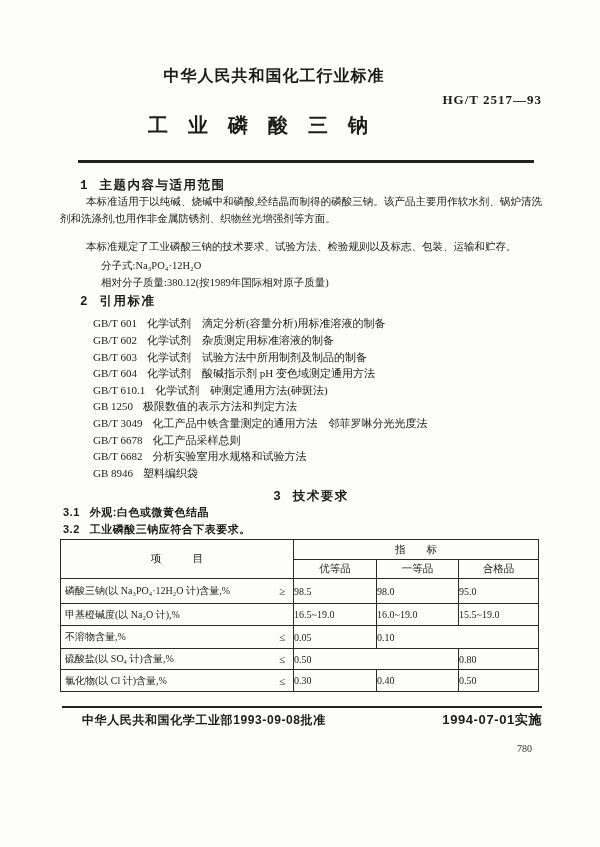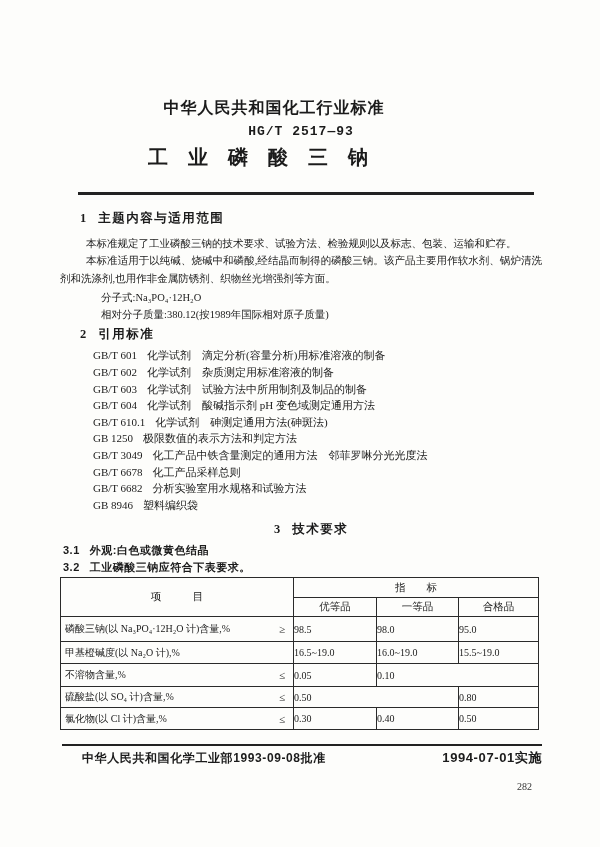--- a/index.html
+++ b/index.html
@@ -5,42 +5,42 @@
   html,body{margin:0;padding:0;background:#e8e8e8;}
   .page{
     width:600px;height:847px;background:#fdfdfb;position:relative;
     margin:0 auto;overflow:hidden;color:#1b1b1b;
     font-family:"Liberation Serif","DejaVu Serif",serif;
   }
   .content{padding:0 58px 0 60px;}
 
   
   .org-line{
-    padding-top:98px;text-align:center;position:relative;left:-27px;
+    padding-top:66px;text-align:center;position:relative;left:-27px;
     font-family:"Liberation Sans","DejaVu Sans",sans-serif;
     font-weight:bold;font-size:16px;line-height:20px;letter-spacing:1px;
   }
   .code-line{
-    text-align:center;margin-top:7px;
-    font-family:Liberation Mono, monospace;
+    text-align:right;margin-top:7px;
+    font-family:Liberation Serif, serif;
     font-weight:bold;font-size:13px;line-height:14px;letter-spacing:1px;
   }
   .doc-title{
     margin-top:7px;text-align:center;position:relative;left:-33px;
     font-family:Liberation Sans, sans-serif;
     font-weight:bold;font-size:20px;line-height:22px;letter-spacing:20px;
   }
   .title-rule{
     margin:24px 8px 0 18px;height:2.5px;background:#222;border:none;
   }
 
   
   .sec-heading{
     margin:0 0 0 20px;
-    font-family:Liberation Serif, serif;
+    font-family:Liberation Mono, monospace;
     font-weight:bold;font-size:12.5px;line-height:14px;letter-spacing:1.5px;
   }
   .sec-heading .sec-num{margin-right:12px;letter-spacing:0;}
   .h-scope{margin-top:16px;}
   .h-refs{margin-top:4px;}
   .h-tech{margin-top:9px;text-align:center;}
 
   
   .para{
     margin:0;font-size:10.5px;line-height:17.6px;
@@ -56,21 +56,21 @@
   .std-list{list-style:none;margin:6px 0 0 33px;padding:0;}
   .std-list li{font-size:11px;line-height:16.6px;white-space:nowrap;}
   .std-list .std-code{margin-right:10px;}
 
   
   .clause{
     margin:0 0 0 3px;
     font-family:"Liberation Sans","DejaVu Sans",sans-serif;
     font-weight:bold;font-size:11px;line-height:16.5px;letter-spacing:0.5px;
   }
-  .clause-first{margin-top:6px;}
+  .clause-first{}
   .clause .cl-num{margin-right:10px;}
 
   
   table.spec{
     margin-top:2px;border-collapse:collapse;table-layout:fixed;
     width:478px;font-size:10px;
   }
   table.spec col.c-item{width:233px;}
   table.spec col.c-g1{width:83px;}
   table.spec col.c-g2{width:82px;}
@@ -115,22 +115,22 @@
 
 <div class="page">
   <div class="content">
 
     <div class="org-line">中华人民共和国化工行业标准</div>
     <div class="code-line">HG/T 2517—93</div>
     <div class="doc-title">工业磷酸三钠</div>
     <div class="title-rule"></div>
 
     <h2 class="sec-heading h-scope"><span class="sec-num">1</span><span>主题内容与适用范围</span></h2>
+    <p class="para">本标准适用于以纯碱、烧碱中和磷酸,经结晶而制得的磷酸三钠。该产品主要用作软水剂、锅炉清洗剂和洗涤剂,也用作非金属防锈剂、织物丝光增强剂等方面。</p>
     <p class="para para-first">本标准规定了工业磷酸三钠的技术要求、试验方法、检验规则以及标志、包装、运输和贮存。</p>
-    <p class="para">本标准适用于以纯碱、烧碱中和磷酸,经结晶而制得的磷酸三钠。该产品主要用作软水剂、锅炉清洗剂和洗涤剂,也用作非金属防锈剂、织物丝光增强剂等方面。</p>
     <p class="formula-line formula-first">分子式:Na₃PO₄·12H₂O</p>
     <p class="formula-line">相对分子质量:380.12(按1989年国际相对原子质量)</p>
 
     <h2 class="sec-heading h-refs"><span class="sec-num">2</span><span>引用标准</span></h2>
     <ul class="std-list">
       <li><span class="std-code">GB/T 601</span><span>化学试剂　滴定分析(容量分析)用标准溶液的制备</span></li>
       <li><span class="std-code">GB/T 602</span><span>化学试剂　杂质测定用标准溶液的制备</span></li>
       <li><span class="std-code">GB/T 603</span><span>化学试剂　试验方法中所用制剂及制品的制备</span></li>
       <li><span class="std-code">GB/T 604</span><span>化学试剂　酸碱指示剂 pH 变色域测定通用方法</span></li>
       <li><span class="std-code">GB/T 610.1</span><span>化学试剂　砷测定通用方法(砷斑法)</span></li>
@@ -216,16 +216,16 @@
         <td>0.50</td>
       </tr>
     </tbody>
       </table>
 
     <div class="footer-rule"></div>
     <div class="footer-line">
       <span class="footer-approved">中华人民共和国化学工业部1993-09-08批准</span>
       <span class="footer-implemented">1994-07-01实施</span>
     </div>
-    <div class="page-num">282</div>
+    <div class="page-num">780</div>
 
   </div>
 </div>
 
 </body></html>

